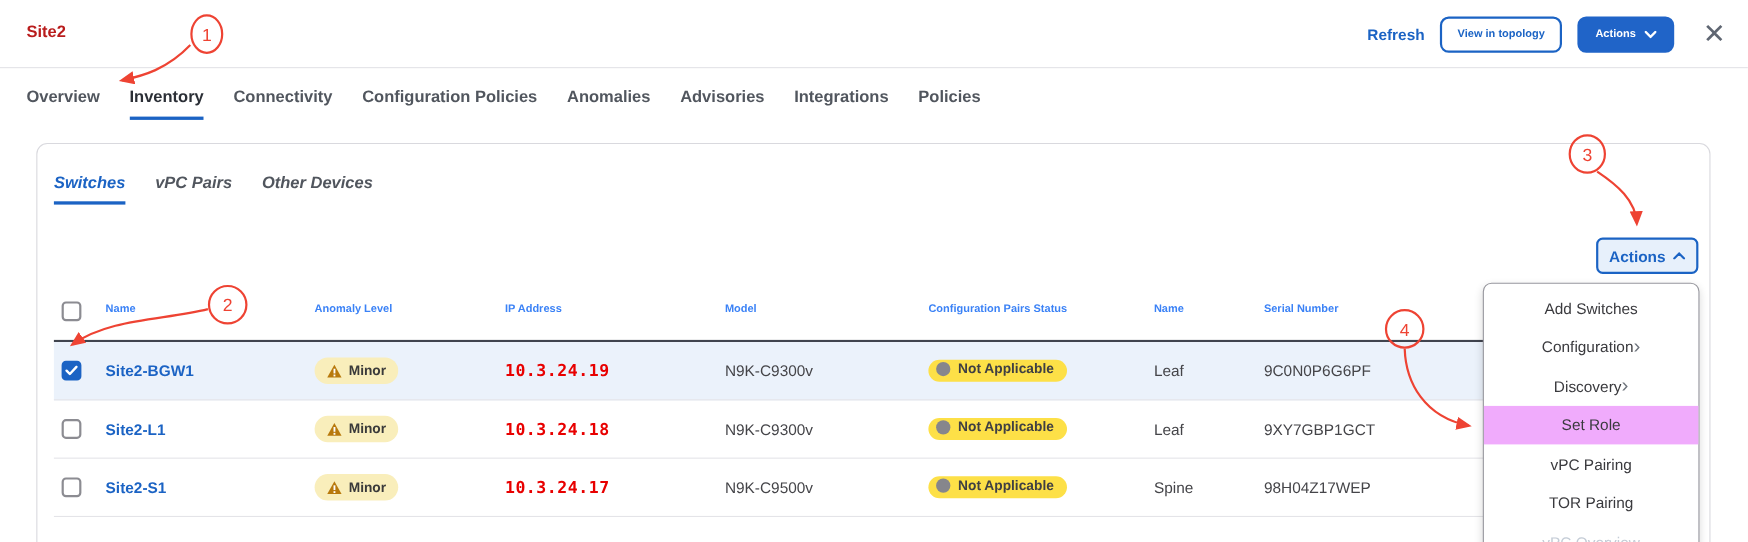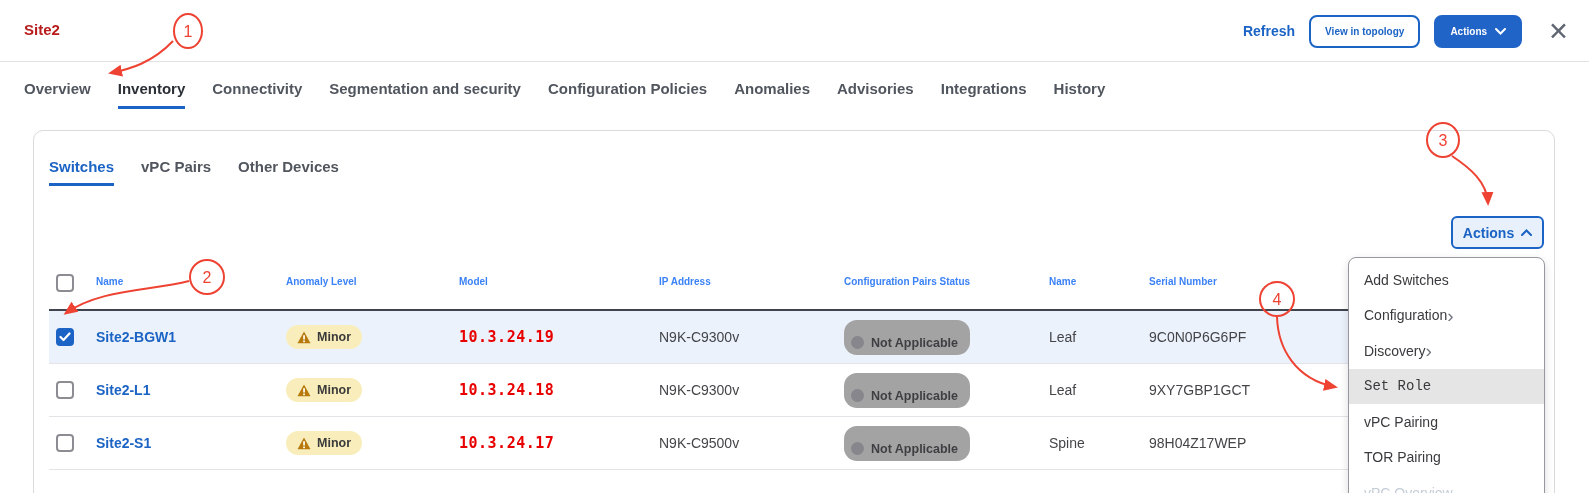--- a/index.html
+++ b/index.html
@@ -17,44 +17,44 @@
   .btn-outline { border:2px solid #1b63c4; color:#1b63c4; background:#fff; }
   .btn-primary { background:#2064c8; color:#fff; border:2px solid #2064c8; }
   .close-x { font-size:25px; color:#5f6672; margin-left:12px; cursor:pointer; line-height:1; font-weight:normal; }
   
   .tabs { position:absolute; left:24px; top:80px; display:flex; gap:27px; }
   .tab { font-size:15px; font-weight:bold; color:#51565e; padding-bottom:9px; cursor:pointer; border-bottom:3px solid transparent; white-space:nowrap; }
   .tab.active { color:#2b2f36; border-bottom-color:#1b63c4; }
   
   .card { position:absolute; left:33px; top:130px; width:1522px; height:400px; background:#fff; border:1px solid #d9d9de; border-radius:10px; }
   .subtabs { position:absolute; left:15px; top:27px; display:flex; gap:27px; }
-  .subtab { font-size:15px; font-weight:bold; color:#51565e; padding-bottom:8px; border-bottom:3px solid transparent; cursor:pointer; }
+  .subtab { font-size:15px; font-weight:bold; color:#51565e; padding-bottom:8px; border-bottom:3px solid transparent; cursor:pointer;font-style:italic; }
   .subtab.active { color:#1b63c4; border-bottom-color:#1b63c4; }
   .filter-input { position:absolute; left:15px; top:85px; width:1384px; height:33px; border:1px solid #c6c6cc; border-radius:6px; padding:0 12px; font-size:13.5px; color:#333; font-family:"Liberation Sans",sans-serif; outline:none; }
   .filter-input::placeholder { color:#6f737b; }
   .btn-table-actions { position:absolute; left:1417px; top:85px; width:93px; height:33px; display:flex; align-items:center; justify-content:center; gap:7px;
      background:#e7f0fb; border:2px solid #1b63c4; border-radius:6px; color:#1b63c4; font-size:14px; font-weight:bold; cursor:pointer; }
   
   .table { position:absolute; left:15px; top:125px; width:1493px; }
   .grid { display:grid; grid-template-columns:47px 190px 173px 200px 185px 205px 100px 1fr; align-items:center; }
   .thead { min-height:55px; border-bottom:2px solid #40444e; font-size:10px; font-weight:bold; color:#3b82f6; }
   .thead .cell { line-height:1.25; padding-right:10px; }
   .row { height:53px; border-bottom:1px solid #e4e4e8; font-size:14px; color:#454549; cursor:pointer; }
   .row.selected { background:#ebf2fb; }
   .cb { width:18px; height:18px; border:2px solid #8c8c92; border-radius:4px; background:#fff; margin-left:7px; display:flex; align-items:center; justify-content:center; cursor:pointer; }
   .cb.checked { background:#1b63c4; border-color:#1b63c4; }
   .dev-name { color:#1b63c4; font-weight:bold; }
   .badge-minor { display:inline-flex; align-items:center; gap:6px; background:#f9eebb; border-radius:13px; padding:5px 11px; font-size:12.5px; font-weight:bold; color:#3a3a3a; }
   .ip { font-family:"DejaVu Sans Mono", monospace; font-weight:bold; font-size:15px; color:#e80000; letter-spacing:0.5px; }
-  .badge-na { display:inline-flex; align-items:center; gap:7px; background:#a3a3a3; border-radius:13px; padding:16px 12px 5px 7px; font-size:12.5px; font-weight:bold; color:#3f3f43; }
+  .badge-na { display:inline-flex; align-items:center; gap:7px; background:#fde047; border-radius:13px; padding:1px 12px 5px 7px; font-size:12.5px; font-weight:bold; color:#3f3f43; }
   .na-dot { width:13px; height:13px; border-radius:50%; background:#86868c; }
   
   .menu { position:absolute; left:1348px; top:257px; width:197px; background:#fff; border:1px solid #97979e; border-radius:8px; box-shadow:0 3px 8px rgba(0,0,0,0.14); padding:4px 0; z-index:10; }
-  .menu-item { height:35.5px; display:flex; align-items:center; justify-content:flex-start; padding:0 15px; font-size:14px; color:#3a3a3e; cursor:pointer; }
-  .menu-item.highlight { background:#e5e5e5;font-family:Liberation Mono, monospace; }
+  .menu-item { height:35.5px; display:flex; align-items:center; justify-content:center; padding:0 15px; font-size:14px; color:#3a3a3e; cursor:pointer; }
+  .menu-item.highlight { background:#f0abfc; }
   .menu-item.disabled { color:#c4ccd6; }
   .submenu-chev { color:#70767e; font-size:19px; line-height:1; }
   
   .annos { position:absolute; left:0; top:0; width:1589px; height:493px; z-index:20; pointer-events:none; }
 </style>
 </head>
 <body>
 
 <div class="page">
 
@@ -70,26 +70,25 @@
           </svg>
       </span>
       <span class="close-x">✕</span>
     </div>
   </div>
 
   <div class="tabs">
     <span class="tab">Overview</span>
     <span class="tab active">Inventory</span>
     <span class="tab">Connectivity</span>
-    <span class="tab">Segmentation and security</span>
     <span class="tab">Configuration Policies</span>
     <span class="tab">Anomalies</span>
     <span class="tab">Advisories</span>
     <span class="tab">Integrations</span>
-    <span class="tab">History</span>
+    <span class="tab">Policies</span>
   </div>
 
   <div class="card">
     <div class="subtabs">
       <span class="subtab active">Switches</span>
       <span class="subtab">vPC Pairs</span>
       <span class="subtab">Other Devices</span>
     </div>
 
 
@@ -100,22 +99,22 @@
         </svg>
     </span>
 
     <div class="table">
       <div class="grid thead">
         <div class="cell">
             <span class="cb"></span>
           </div>
         <div class="cell">Name</div>
         <div class="cell">Anomaly Level</div>
+        <div class="cell">IP Address</div>
         <div class="cell">Model</div>
-        <div class="cell">IP Address</div>
         <div class="cell">Configuration Pairs Status</div>
         <div class="cell">Name</div>
         <div class="cell">Serial Number</div>
       </div>
 
       <div class="grid row selected">
         <div>
             <span class="cb checked">
           <svg width="12" height="10" viewBox="0 0 12 10">
                 <polyline points="1.5,5 4.5,8 10.5,1.5" fill="none" stroke="#fff" stroke-width="2.2" stroke-linecap="round" stroke-linejoin="round"></polyline>

